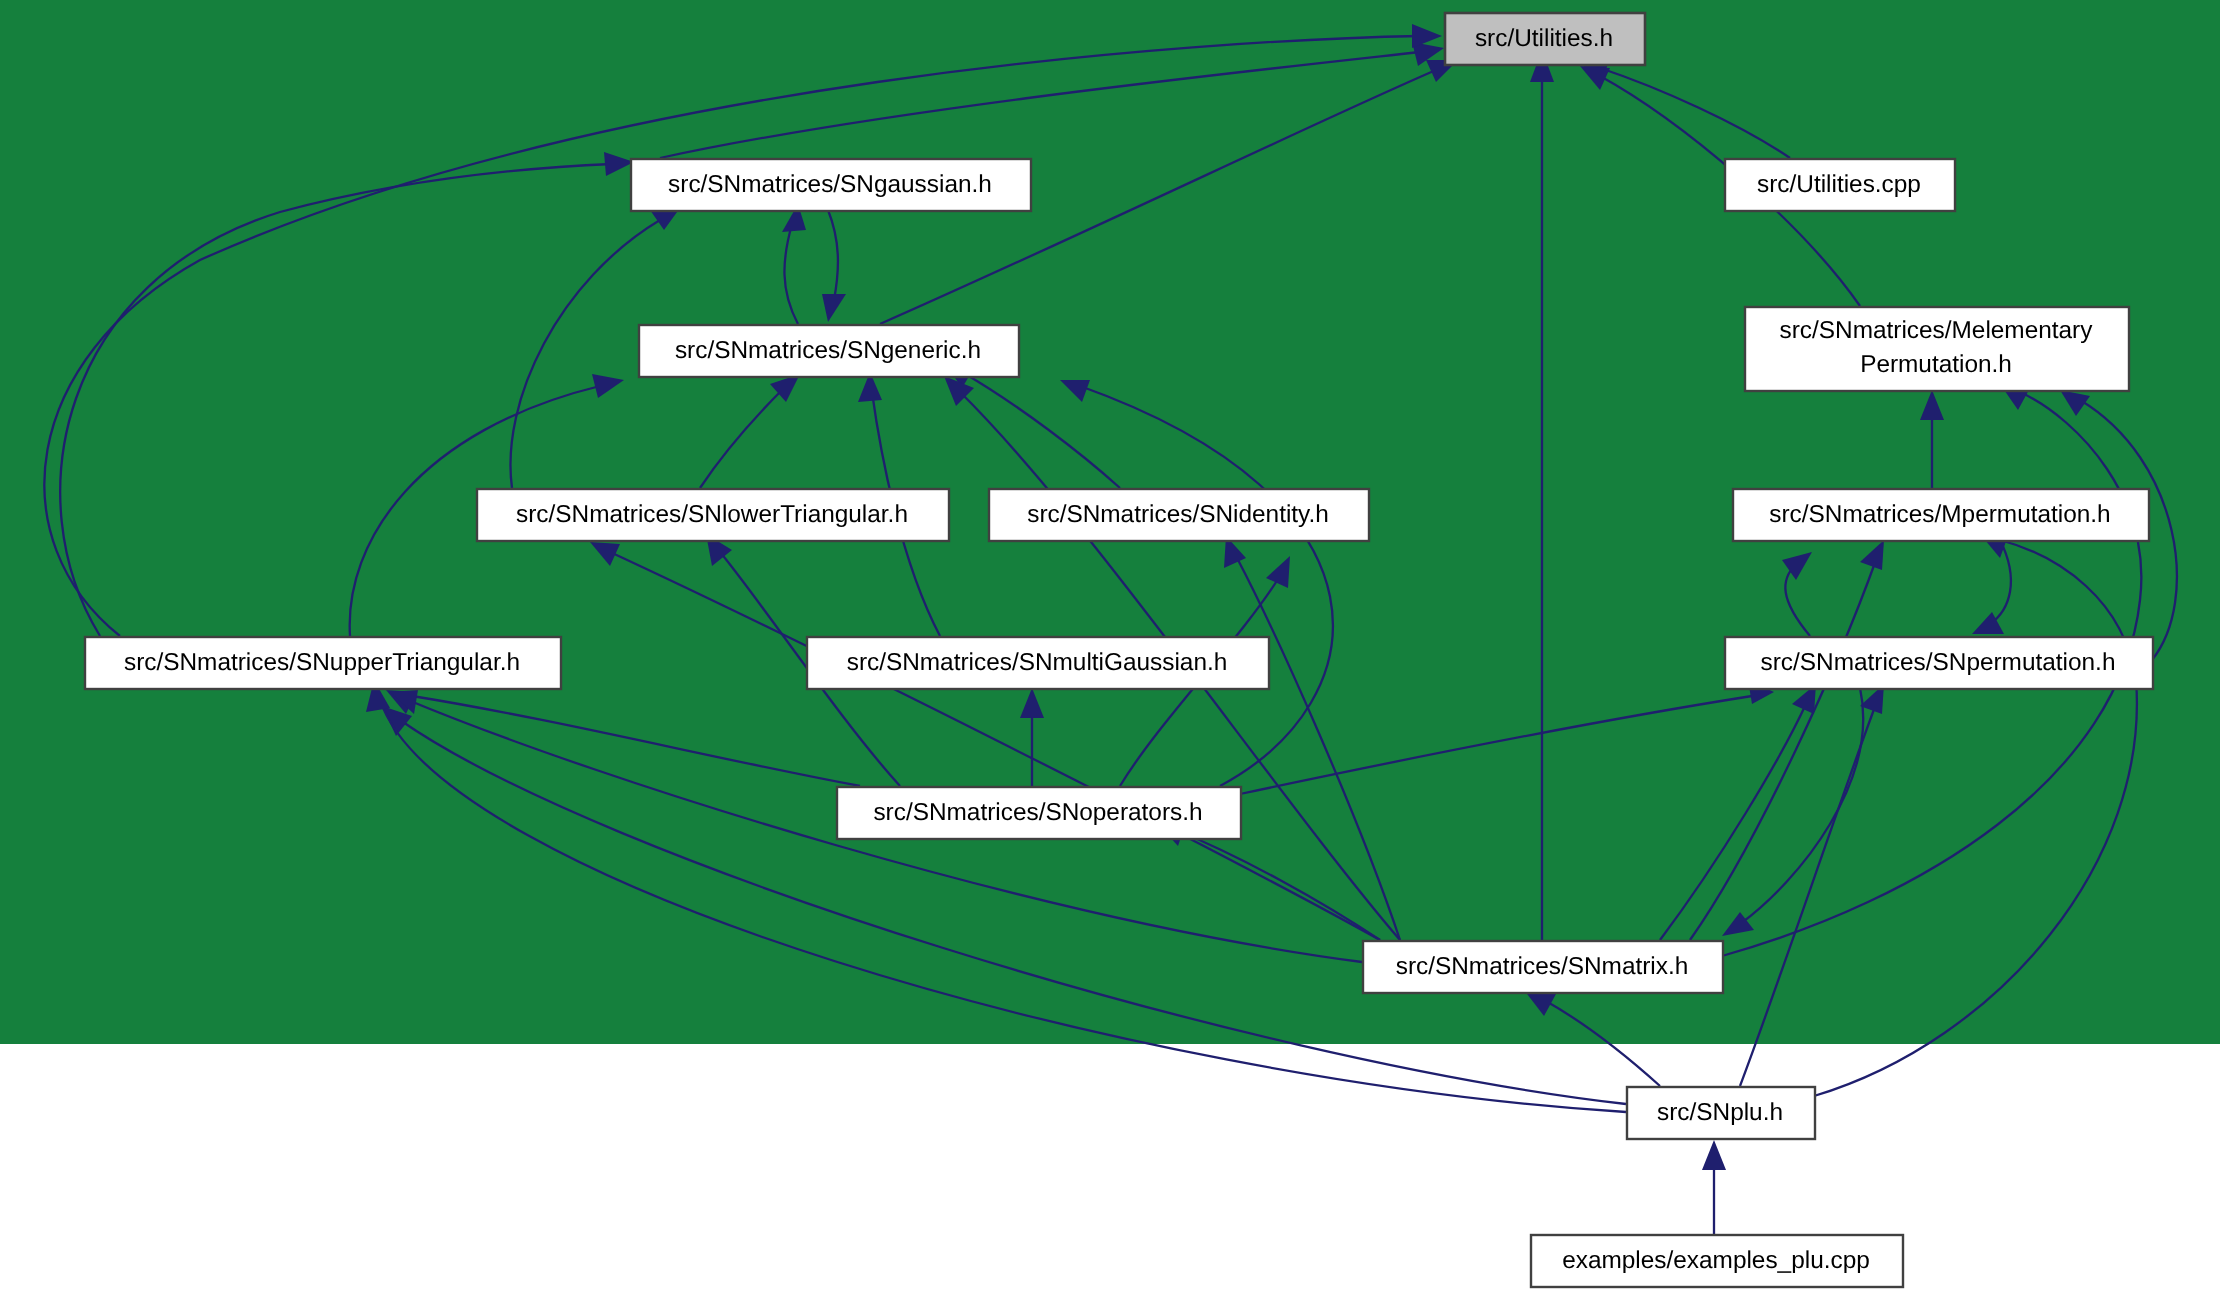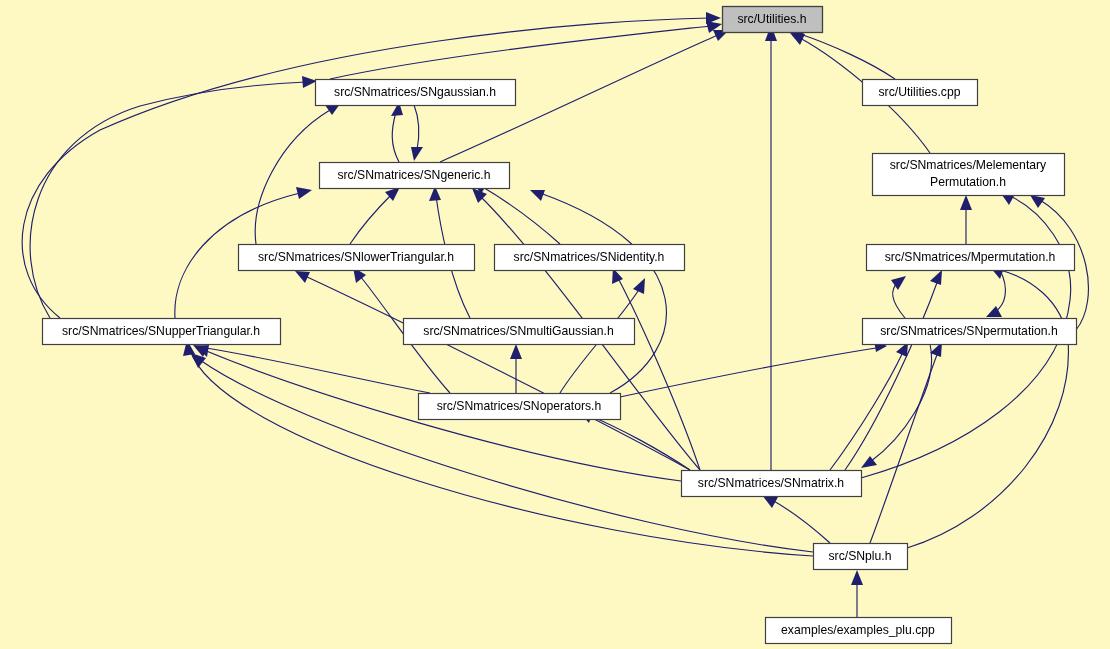--- a/index.html
+++ b/index.html
@@ -1,18 +1,18 @@
 <!DOCTYPE html>
 <html><head>
 <meta charset="utf-8">
 <style>
   html,body{margin:0;padding:0;background:#ffffff;}
   body{width:1110px;height:649px;overflow:hidden;
        font-family:"Liberation Sans","DejaVu Sans",sans-serif;}
-  #graph{position:relative;width:1110px;height:649px;background:#fef9c3;}
+  #graph{position:relative;width:1110px;height:522px;background:#15803d;}
   svg{position:absolute;left:0;top:0;width:1110px;height:649px;}
   .node-box{fill:#ffffff;stroke:#404040;stroke-width:1.2;}
   .node-box.root{fill:#bfbfbf;stroke:#404040;stroke-width:1.3;}
   .node-label{font-family:"Liberation Sans","DejaVu Sans",sans-serif;
               font-size:12.2px;fill:#000000;text-anchor:middle;
               dominant-baseline:middle;white-space:pre;}
   .edge{fill:none;stroke:#1f1f6e;stroke-width:1.15;}
   .arrow{fill:#1f1f6e;stroke:none;}
 </style>
 </head>

